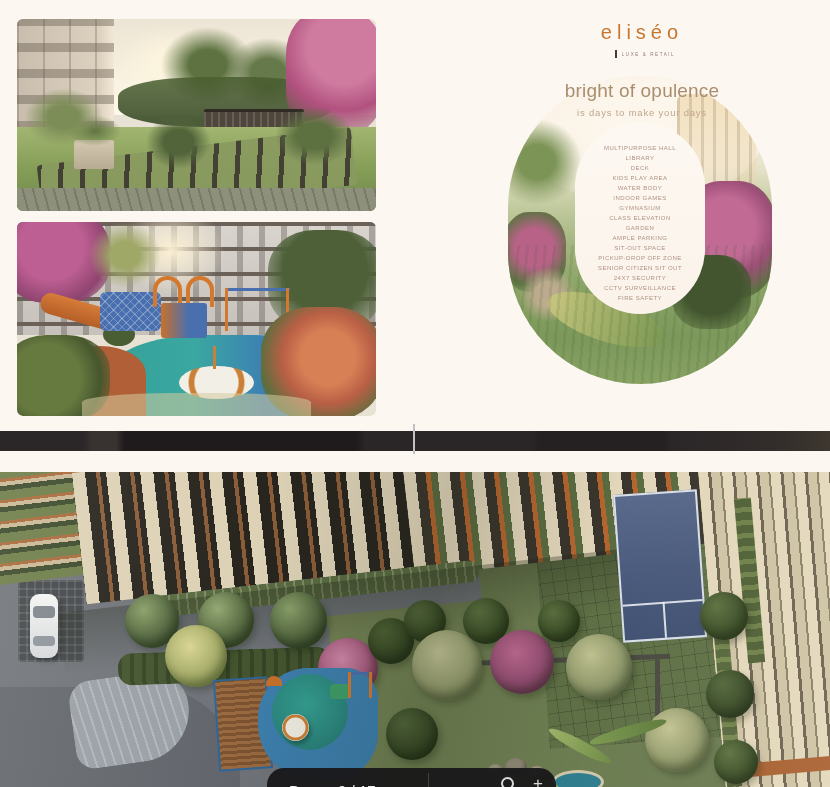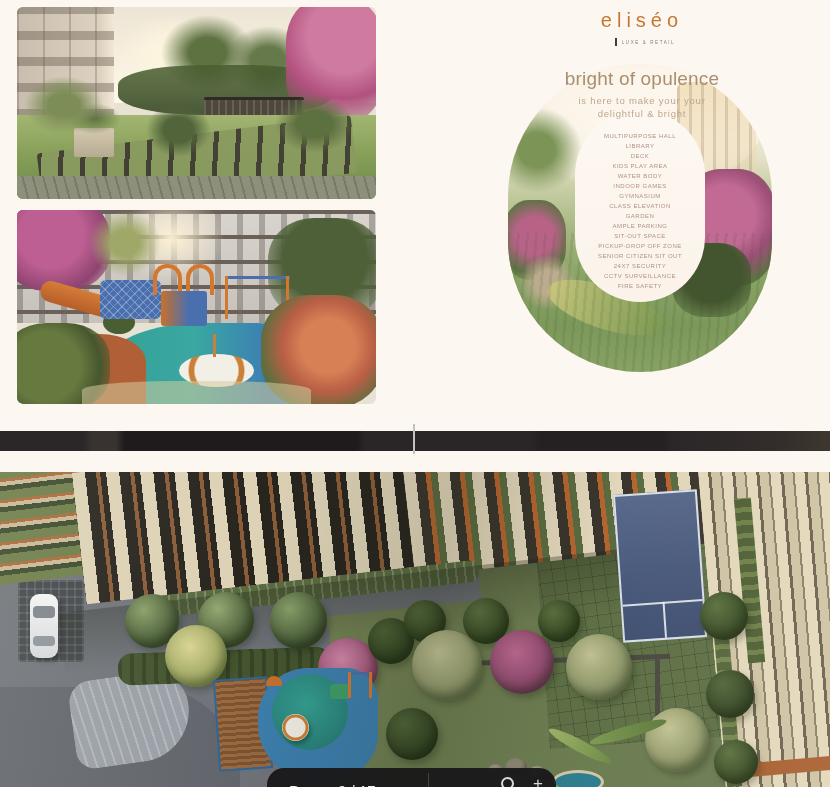--- a/index.html
+++ b/index.html
@@ -2,21 +2,21 @@
 <html><head>
 <meta charset="utf-8">
 <style>
   html,body{margin:0;padding:0;background:#fff;}
   *{box-sizing:border-box;}
   #stage{position:relative;width:830px;height:787px;overflow:hidden;
          background:#fdf7f1;font-family:"Liberation Sans",sans-serif;}
   .abs{position:absolute;}
 
   
-  #page-top{left:0;top:0;width:740px;height:431px;background:#fdf7f1;}
+  #page-top{left:0;top:12px;width:740px;height:431px;background:#fdf7f1;}
 
   .photo{border-radius:6px;overflow:hidden;background:#e8e2d4;}
   #photo-garden{left:17px;top:7px;width:359px;height:192px;}
   #photo-play{left:17px;top:210px;width:359px;height:194px;}
   .blob{position:absolute;border-radius:50%;}
 
   
   #logo-block{left:512px;top:9px;width:260px;text-align:center;}
   #logo-word{font-size:20px;letter-spacing:5px;color:#c6772e;font-weight:400;}
   #logo-sub{display:inline-flex;align-items:center;margin-top:1px;margin-left:6px;}
@@ -131,22 +131,21 @@
       <div class="blob" style="left:66%;top:34%;width:36%;height:38%;border-radius:40%;background:radial-gradient(circle at 45% 40%,#c06a94 0 35%,#9d4f78 55%,#5c7342 80%,rgba(92,115,66,0));"></div>
       <div class="blob" style="left:-2%;top:44%;width:24%;height:26%;border-radius:40%;background:radial-gradient(circle at 50% 45%,#b86288 0 35%,#5c7342 70%,rgba(92,115,66,0));"></div>
       <div class="blob" style="left:4%;top:62%;width:22%;height:18%;background:radial-gradient(closest-side,#bcab8e 45%,rgba(188,171,142,0));"></div>
       <div class="blob" style="left:62%;top:58%;width:30%;height:24%;border-radius:40%;background:radial-gradient(circle at 50% 40%,#43552f 0 50%,rgba(67,85,47,0));"></div>
       <div class="abs" style="left:14%;top:72%;width:46%;height:14%;border-radius:50%;transform:rotate(18deg);background:linear-gradient(90deg,rgba(201,199,125,0.9),rgba(125,154,82,0.8));"></div>
       <div class="abs" style="left:0;top:55%;right:0;bottom:0;background:repeating-linear-gradient(95deg,rgba(60,85,40,0.12) 0 3px,rgba(0,0,0,0) 3px 9px);"></div>
     </div>
 
     <div id="headline-block" class="abs">
       <div id="headline">bright of opulence</div>
-      <div class="tagline-line" style="margin-top:4px;">is here to make your your</div>
-      <div class="tagline-line">delightful &amp; bright</div>
+      <div class="tagline-line" style="margin-top:4px;">is days to make your days</div>
     </div>
 
     <div id="oval-inner" class="abs">
       <div id="amenities">
           <div class="amenity">MULTIPURPOSE HALL</div>
           <div class="amenity">LIBRARY</div>
           <div class="amenity">DECK</div>
           <div class="amenity">KIDS PLAY AREA</div>
           <div class="amenity">WATER BODY</div>
           <div class="amenity">INDOOR GAMES</div>

